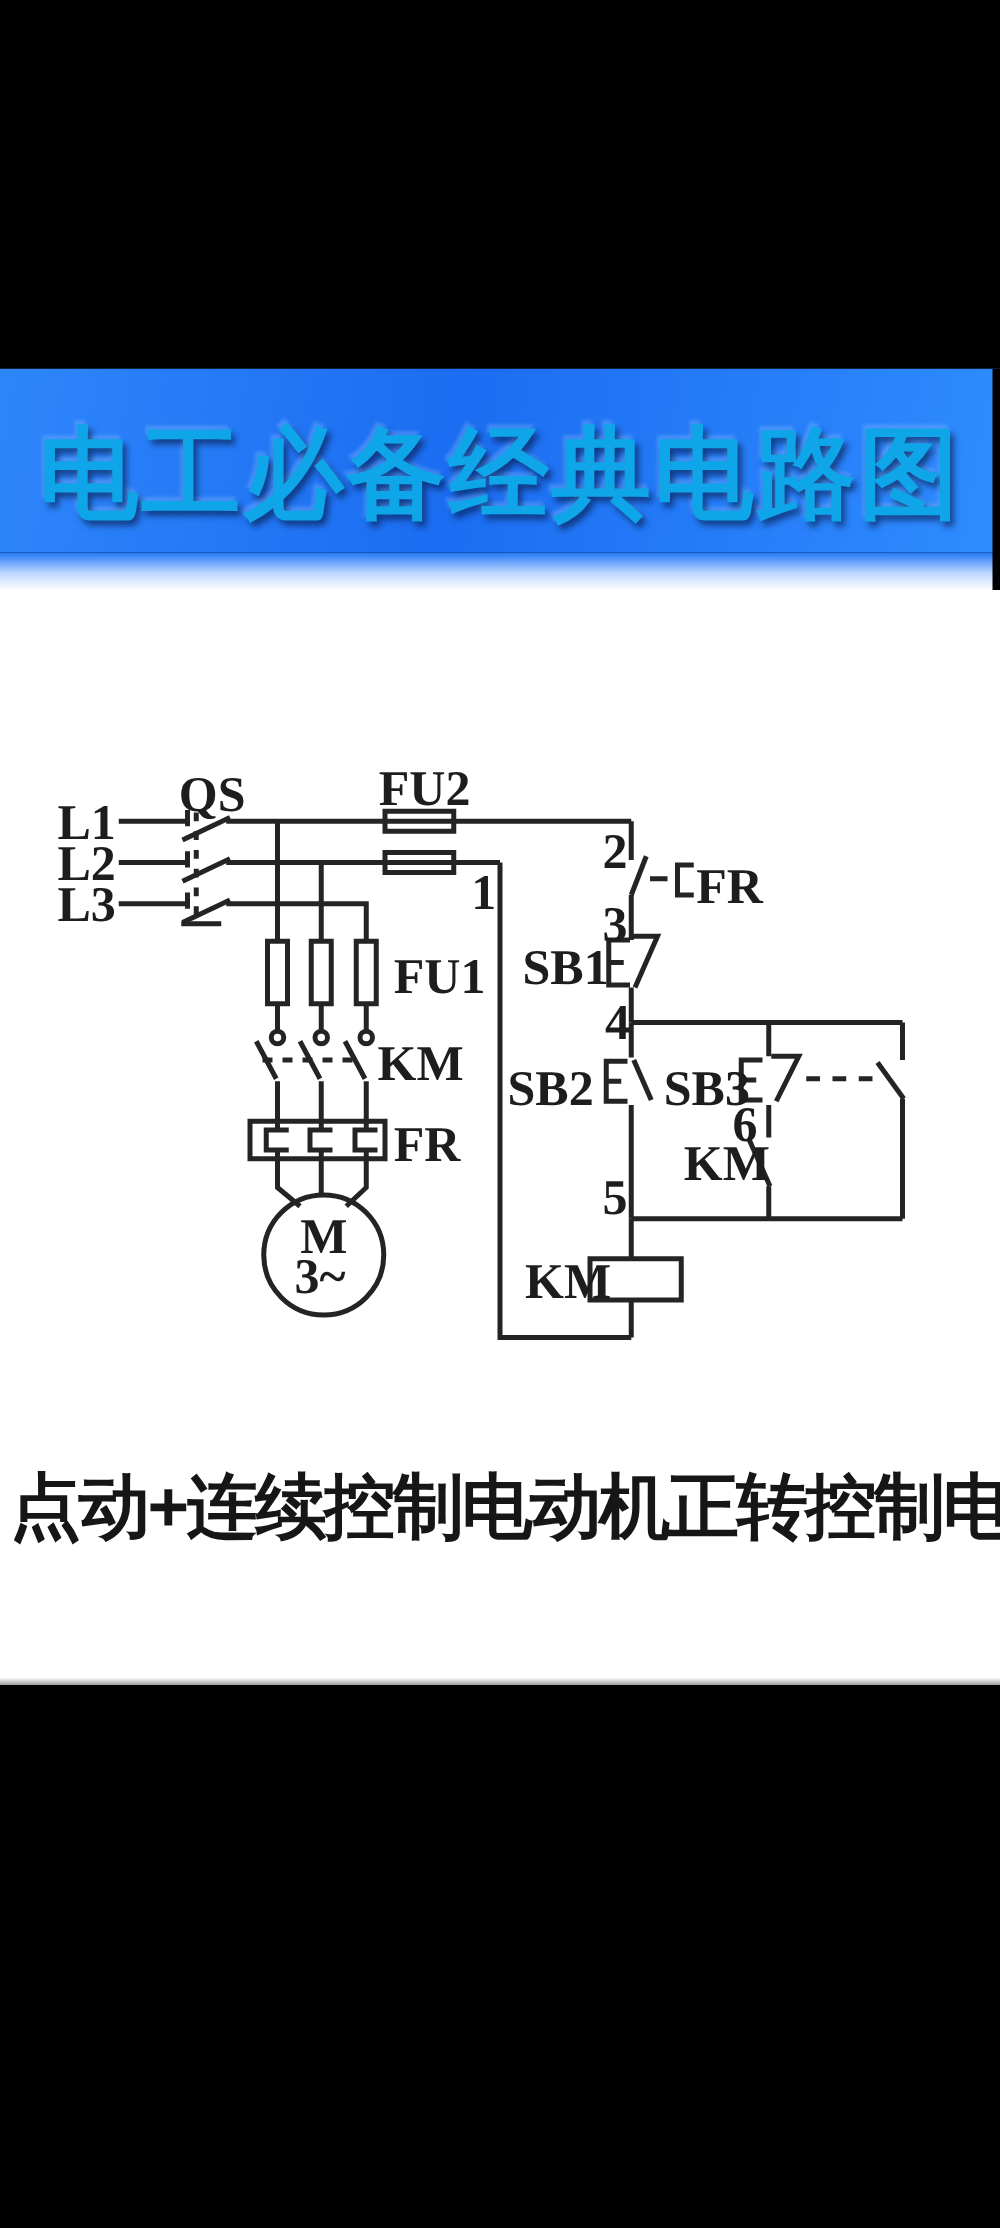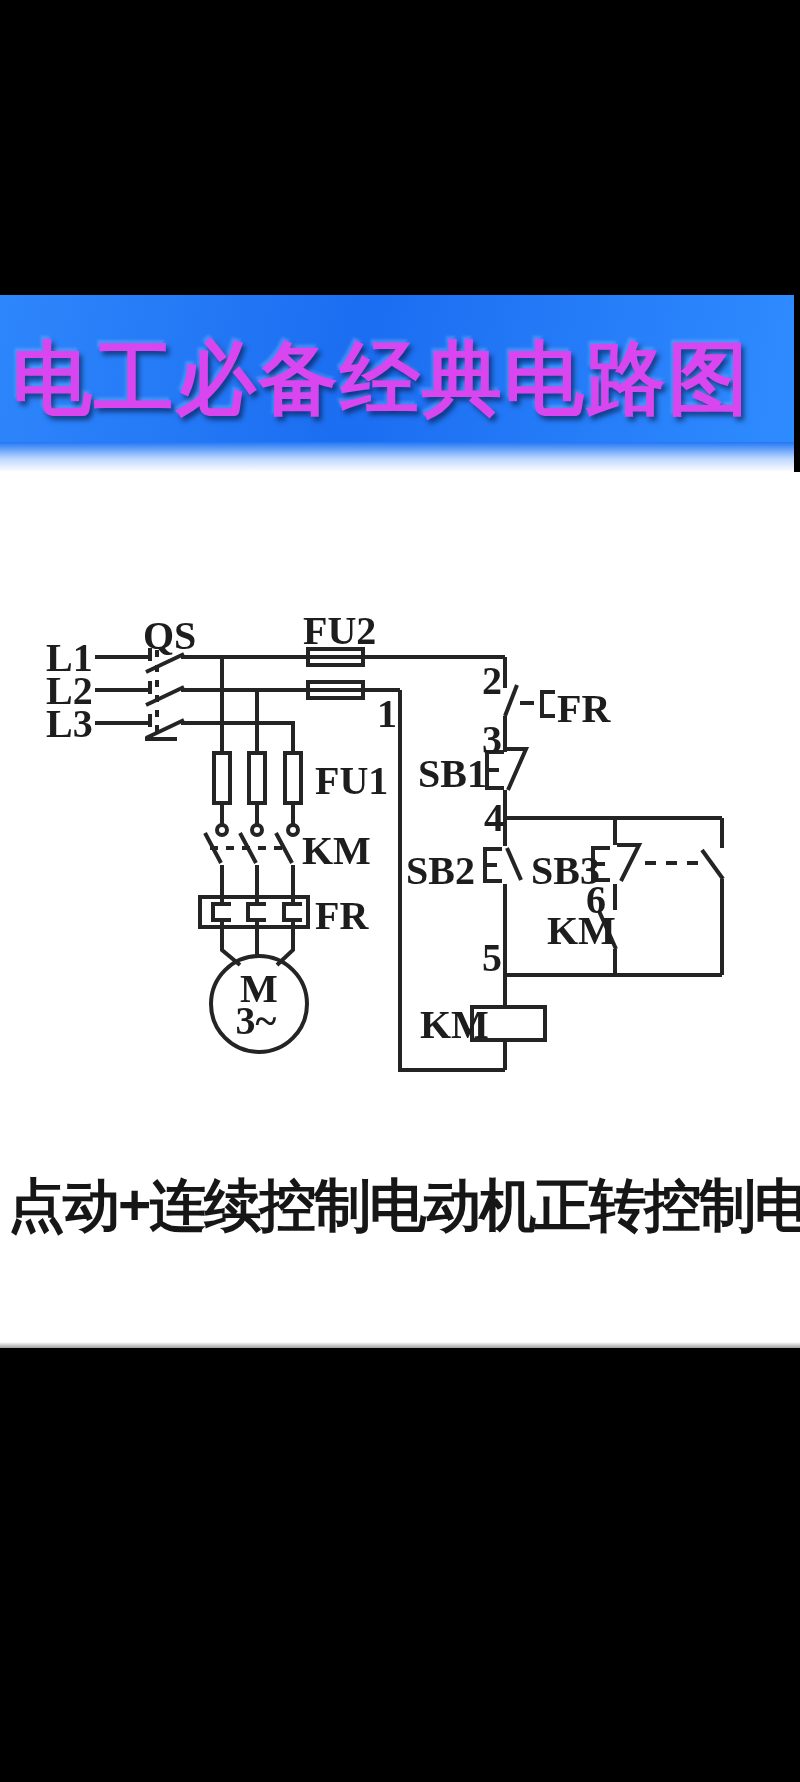--- a/index.html
+++ b/index.html
@@ -11,22 +11,22 @@
   .banner{
     position:absolute;left:0;top:295px;width:800px;height:147px;
     background:linear-gradient(100deg,#2e86fb 0%,#1b6df1 45%,#2f8cff 100%);
   }
   .banner-fade{
     position:absolute;left:0;top:442px;width:800px;height:30px;
     background:linear-gradient(180deg,#2277f4 0%,#bcd7ff 55%,#ffffff 100%);
   }
   .right-strip{position:absolute;left:794px;top:295px;width:6px;height:177px;background:#000;}
   .banner-title{
-    position:absolute;left:12px;top:326px;width:776px;text-align:left;
-    font-size:80px;font-weight:700;color:#d946ef;letter-spacing:2px;white-space:nowrap;
+    position:absolute;left:12px;top:326px;width:776px;text-align:center;
+    font-size:80px;font-weight:700;color:#0ea5e9;letter-spacing:2px;white-space:nowrap;
     text-shadow:3px 4px 5px rgba(0,10,40,.55),-2px -3px 3px rgba(130,185,255,.4);
   }
   .paper{position:absolute;left:0;top:472px;width:800px;height:876px;background:#ffffff;}
   .paper-shadow{
     position:absolute;left:0;top:1342px;width:800px;height:7px;
     background:linear-gradient(180deg,#ffffff,#8f8f8f);
   }
   .bottom-black{position:absolute;left:0;top:1348px;width:800px;height:434px;background:#000;}
   .caption{
     position:absolute;left:8px;top:1168px;width:792px;height:96px;

